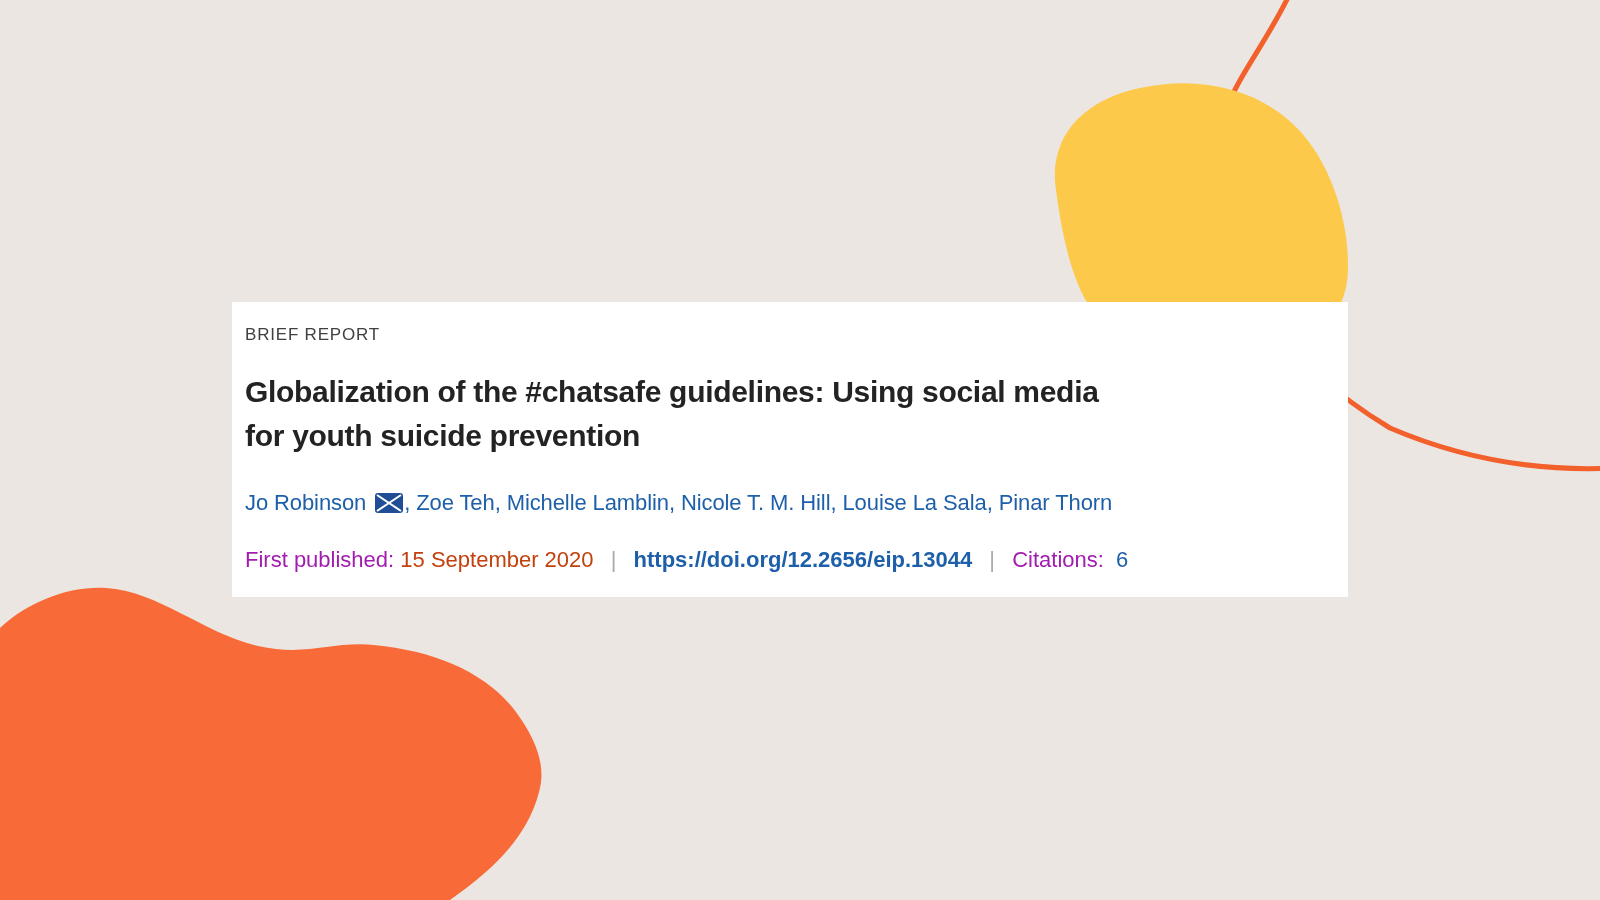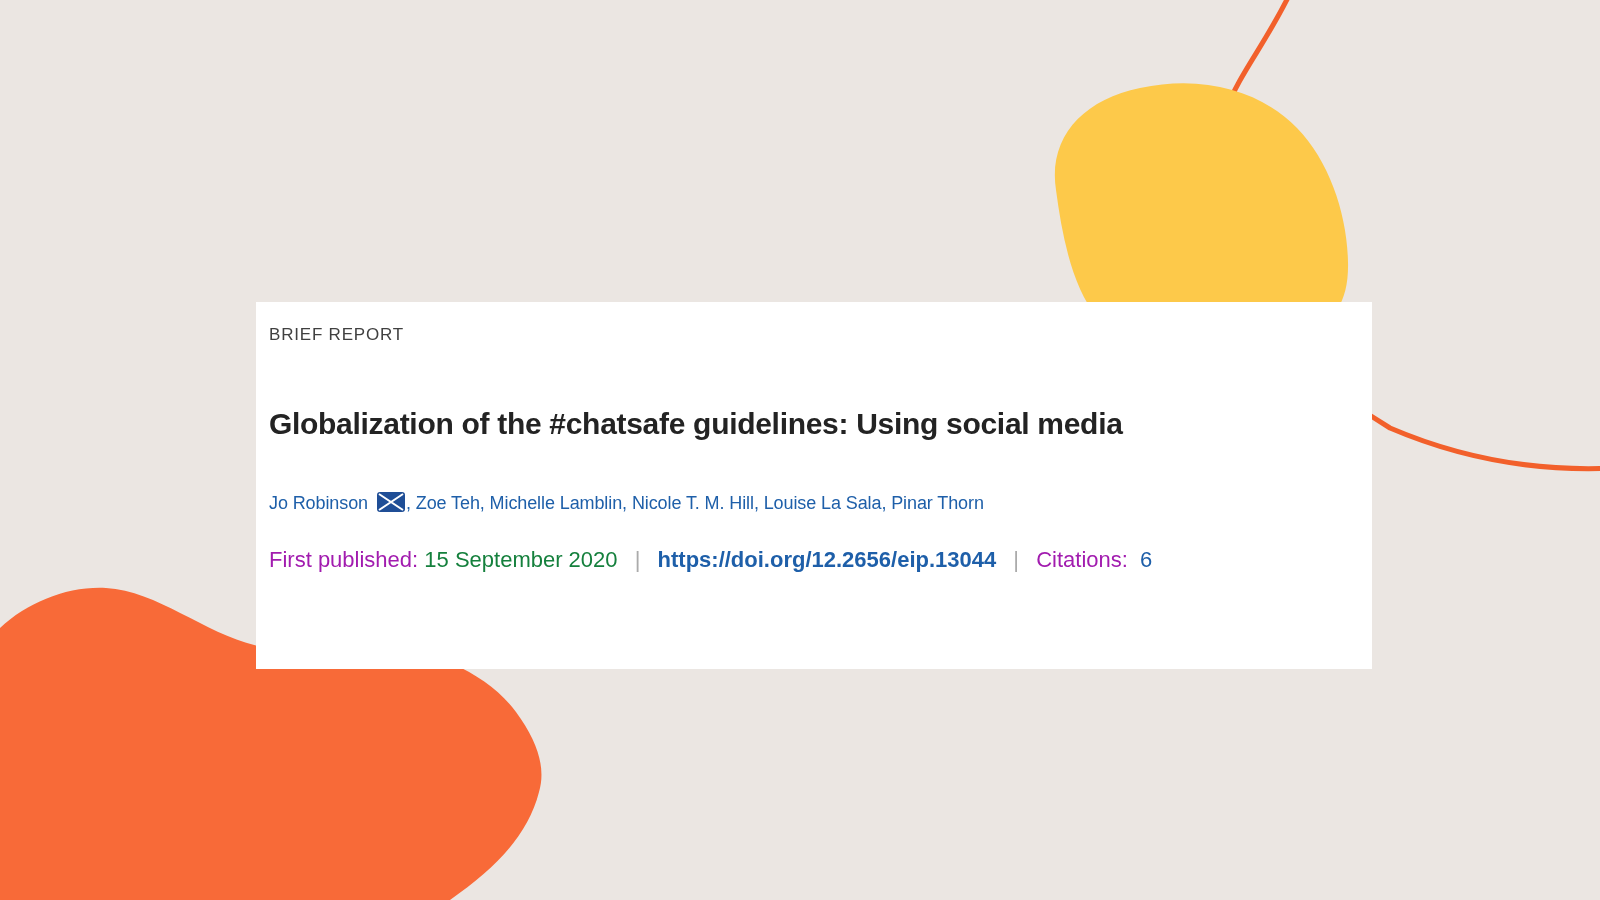--- a/index.html
+++ b/index.html
@@ -17,24 +17,24 @@
   .decor-svg {
     position: absolute;
     inset: 0;
     width: 1600px;
     height: 900px;
     display: block;
   }
 
   .article-card {
     position: absolute;
-    left: 256px;
+    left: 232px;
     top: 302px;
     width: 1116px;
-    height: 367px;
+    height: 295px;
     background: #FFFFFF;
   }
 
   .kicker {
     position: absolute;
     left: 13px;
     top: 22px;
     font-size: 17px;
     line-height: 22px;
     letter-spacing: 0.8px;
@@ -43,29 +43,28 @@
 
   .title {
     position: absolute;
     left: 13px;
     top: 68px;
     font-size: 30px;
     line-height: 44px;
     font-weight: 700;
     letter-spacing: -0.3px;
     color: #232323;
-    margin-top: 32px;
   }
   .title .title-line { white-space: nowrap; }
 
   .author-list {
     position: absolute;
     left: 13px;
     top: 186px;
-    font-size: 18px;
+    font-size: 22px;
     line-height: 30px;
     letter-spacing: -0.1px;
     color: #1E5FA9;
     white-space: nowrap;
   }
   .author-link { color: #1E5FA9; cursor: pointer; }
   .author-sep { color: #1E5FA9; }
   .email-icon-svg {
     display: inline-block;
     vertical-align: -3px;
@@ -76,21 +75,21 @@
   .meta-row {
     position: absolute;
     left: 13px;
     top: 243px;
     font-size: 22px;
     line-height: 30px;
     color: #767676;
     white-space: nowrap;
   }
   .meta-label { color: #a21caf; }
-  .meta-date { color: #15803d; }
+  .meta-date { color: #c2410c; }
   .meta-sep { color: #ABABAB; margin: 0 11px; }
   .doi-link { color: #1E5FA9; font-weight: 700; cursor: pointer; }
   .citations-count { color: #1E5FA9; cursor: pointer; margin-left: 6px; }
 </style>
 </head>
 <body>
 
 <div class="canvas" style="background: rgb(235, 230, 226);">
 
   <svg class="decor-svg" viewBox="0 0 1600 900">
@@ -118,20 +117,21 @@
              C 528,835 496,868 450,900
              L 0,900 Z" fill="#F86A38"></path>
   </svg>
 
   <div class="article-card">
 
     <div class="kicker">BRIEF REPORT</div>
 
     <div class="title">
       <div class="title-line">Globalization of the #chatsafe guidelines: Using social media</div>
+      <div class="title-line">for youth suicide prevention</div>
     </div>
 
     <div class="author-list"><span class="author-link">Jo Robinson</span><svg width="28" height="20" viewBox="0 0 28 20" class="email-icon-svg">
           <rect x="0" y="0" width="28" height="20" rx="3" fill="#1F4E96"></rect>
           <path d="M 2,2 L 26,18 M 26,2 L 2,18" stroke="#FFFFFF" stroke-width="2" fill="none"></path>
         </svg><span class="author-sep">, </span><span class="author-link">Zoe Teh</span><span class="author-sep">, </span><span class="author-link">Michelle Lamblin</span><span class="author-sep">, </span><span class="author-link">Nicole T. M. Hill</span><span class="author-sep">, </span><span class="author-link">Louise La Sala</span><span class="author-sep">, </span><span class="author-link">Pinar Thorn</span></div>
 
     <div class="meta-row">
       <span class="meta-label">First published:</span>
       <span class="meta-date">15 September 2020</span>

